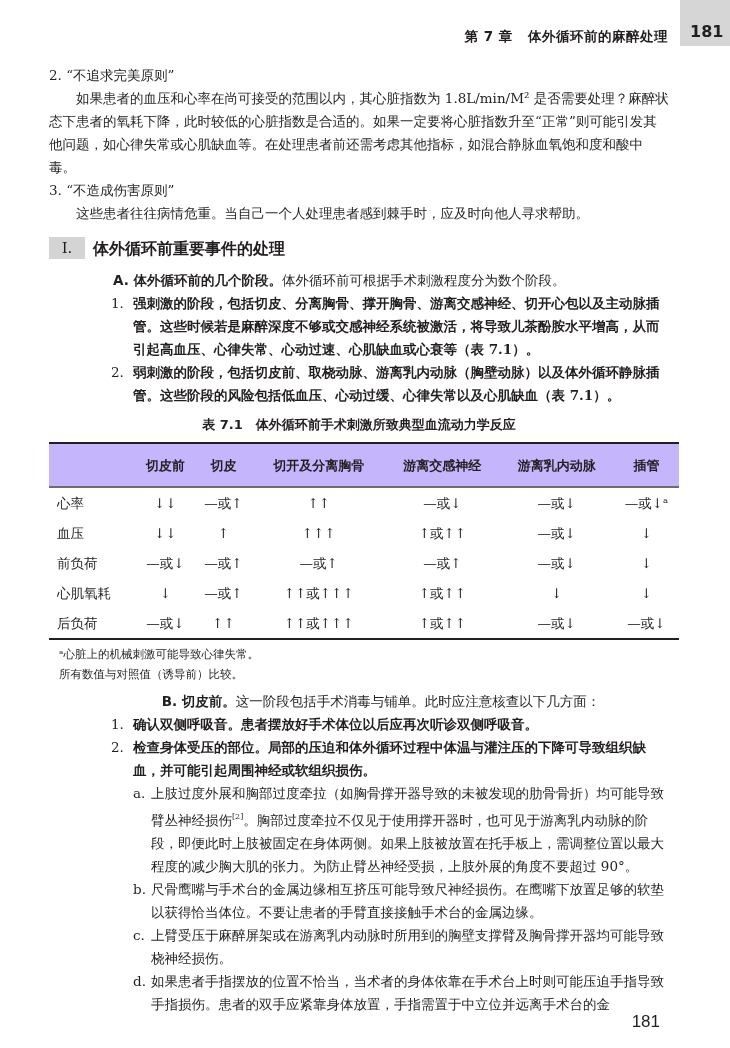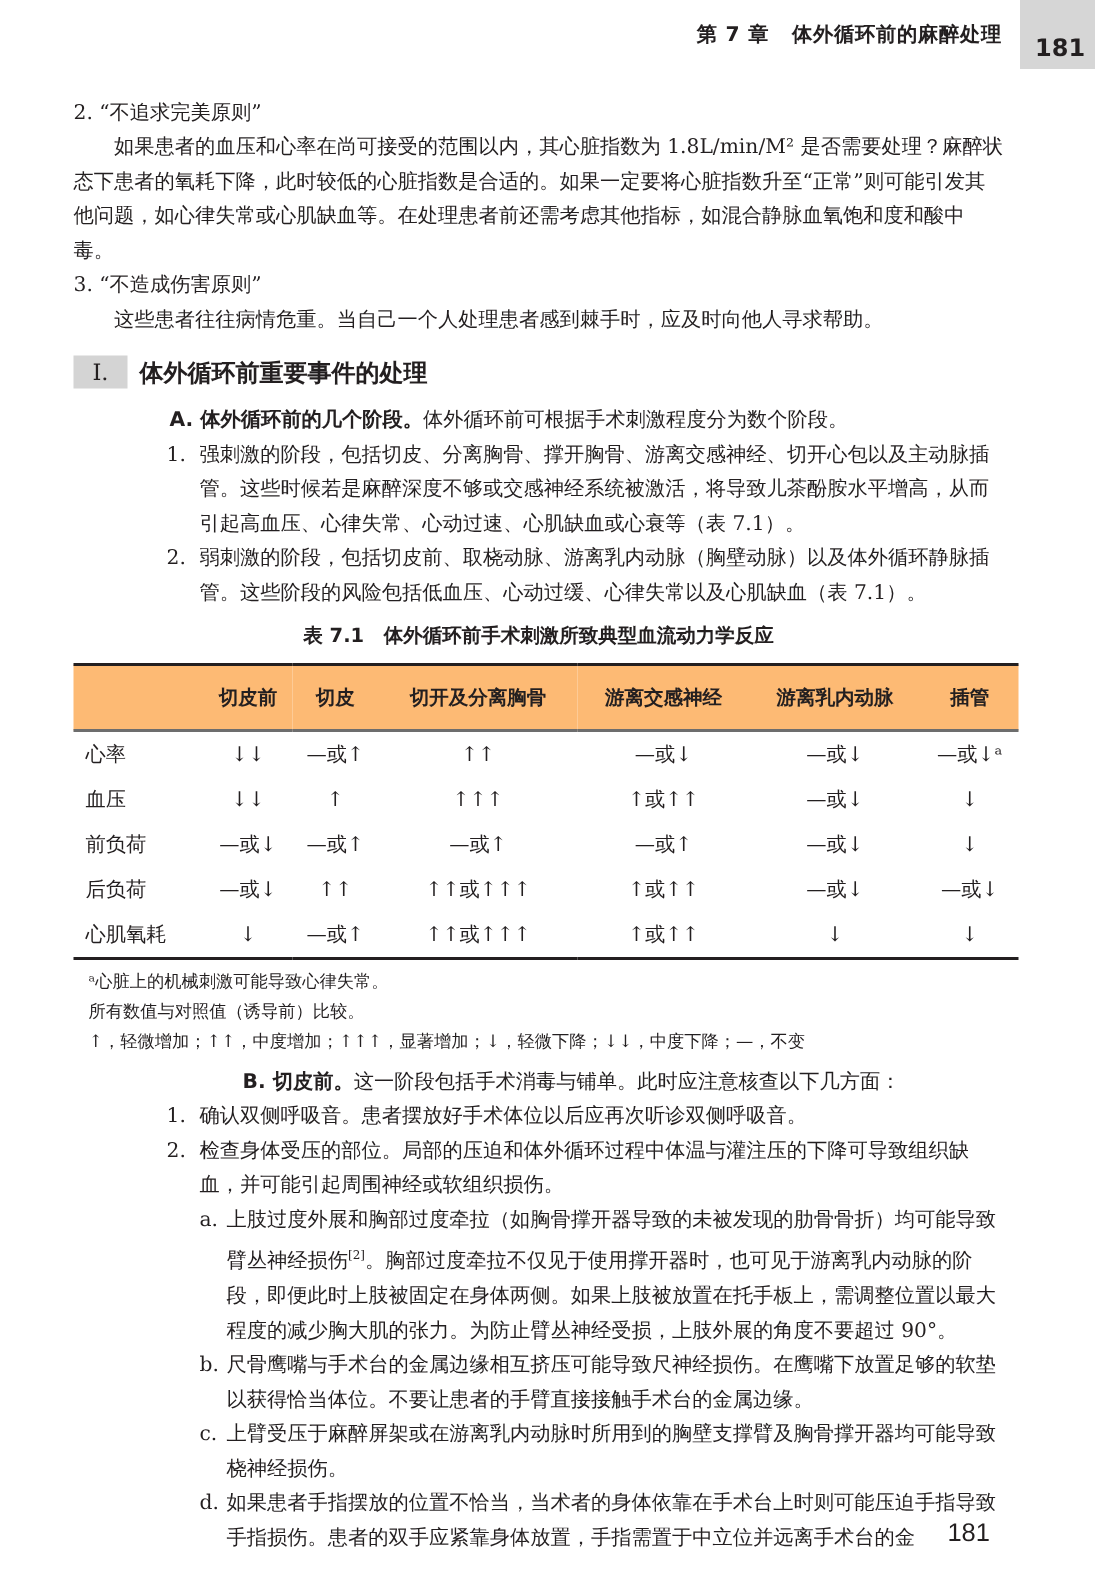--- a/index.html
+++ b/index.html
@@ -2,45 +2,45 @@
 <html><head>
 <meta charset="utf-8">
 <style>
   html, body { margin: 0; padding: 0; background: #ffffff; }
   body { width: 730px; height: 1048px; position: relative; overflow: hidden;
          font-family: "DejaVu Serif", "Liberation Serif", serif; color: #231f20; }
   .sans { font-family: "DejaVu Sans", "Liberation Sans", sans-serif; }
 
   
   .run-header { position: absolute; top: 0; left: 0; width: 730px; height: 46px; }
-  .run-header .chapter { position: absolute; right: 62px; top: 14px; font-size: 13.5px; font-weight: bold; letter-spacing: 0.5px; }
+  .run-header .chapter { position: absolute; right: 62px; top: 28px; font-size: 13.5px; font-weight: bold; letter-spacing: 0.5px; }
   .run-header .chapter .num { margin-right: 10px; }
   .run-header .pagebox { position: absolute; right: 0; top: 0; width: 50px; height: 46px; background: #d6d6d6; }
   .run-header .pagebox span { position: absolute; left: 10px; top: 22px; font-size: 16px; font-weight: bold; }
 
   .content { position: absolute; left: 49px; top: 64px; width: 620px; font-size: 13.5px; line-height: 23px; }
   p { margin: 0; }
   .indent { text-indent: 27px; }
 
   .section-head { display: flex; align-items: center; margin-top: 8px; height: 30px; }
   .section-head .box { width: 36px; height: 22px; background: #d4d4d4; display: flex; align-items: center; justify-content: center; font-size: 15px; margin-right: 8px; }
   .section-head .t { font-size: 16px; font-weight: bold; }
 
   .sub-a { margin-top: 6px; padding-left: 44px; }
   .sub-a b { font-weight: bold; margin-left: 20px; }
   .item { display: flex; padding-left: 62px; }
   .item .n { flex: 0 0 22px; }
-  .item .txt { flex: 1; }
+  .item .txt { flex: 1; font-weight: bold; }
   .item2 { display: flex; padding-left: 84px; }
   .item2 .n { flex: 0 0 18px; }
   .item2 .txt { flex: 1; }
 
   .table-title { text-align: center; font-size: 13px; font-weight: bold; margin-top: 6px; margin-bottom: 6px; }
   table { width: 630px; border-collapse: collapse; font-size: 13.5px; }
-  thead tr { background: #fdba74; }
+  thead tr { background: #c4b5fd; }
   thead th { height: 40px; font-weight: bold; font-size: 13px; text-align: center; border-top: 2px solid #231f20; border-bottom: 2px solid #6d6d6d; }
   tbody td { height: 28px; text-align: center; }
   tbody td.rh { text-align: left; padding-left: 8px; width: 78px; }
   tbody tr:last-child td { border-bottom: 2px solid #231f20; }
   .notes { padding-left: 10px; font-size: 11.5px; line-height: 20px; margin-top: 4px; }
   .sup { font-size: 8px; vertical-align: super; }
 
   .sub-b { margin-top: 6px; padding-left: 44px; text-align: center; }
   .page-foot { position: absolute; right: 70px; top: 1012px; font-size: 17px; font-family: "Liberation Sans", sans-serif; }
 </style>
@@ -116,44 +116,43 @@
         <tr>
           <td class="rh">前负荷</td>
           <td>—或↓</td>
           <td>—或↑</td>
           <td>—或↑</td>
           <td>—或↑</td>
           <td>—或↓</td>
           <td>↓</td>
         </tr>
         <tr>
+          <td class="rh">心肌氧耗</td>
+          <td>↓</td>
+          <td>—或↑</td>
+          <td>↑↑或↑↑↑</td>
+          <td>↑或↑↑</td>
+          <td>↓</td>
+          <td>↓</td>
+        </tr>
+        <tr>
           <td class="rh">后负荷</td>
           <td>—或↓</td>
           <td>↑↑</td>
           <td>↑↑或↑↑↑</td>
           <td>↑或↑↑</td>
           <td>—或↓</td>
           <td>—或↓</td>
         </tr>
-        <tr>
-          <td class="rh">心肌氧耗</td>
-          <td>↓</td>
-          <td>—或↑</td>
-          <td>↑↑或↑↑↑</td>
-          <td>↑或↑↑</td>
-          <td>↓</td>
-          <td>↓</td>
-        </tr>
       </tbody>
   </table>
 
   <div class="notes">
     <p>ᵃ心脏上的机械刺激可能导致心律失常。</p>
     <p>所有数值与对照值（诱导前）比较。</p>
-    <p>↑，轻微增加；↑↑，中度增加；↑↑↑，显著增加；↓，轻微下降；↓↓，中度下降；—，不变</p>
   </div>
 
   <p class="sub-b">
     <b class="sans">B. 切皮前。</b><span>这一阶段包括手术消毒与铺单。此时应注意核查以下几方面：</span>
   </p>
   <div class="item">
     <span class="n">1.</span>
     <span class="txt">确认双侧呼吸音。患者摆放好手术体位以后应再次听诊双侧呼吸音。</span>
   </div>
   <div class="item">

